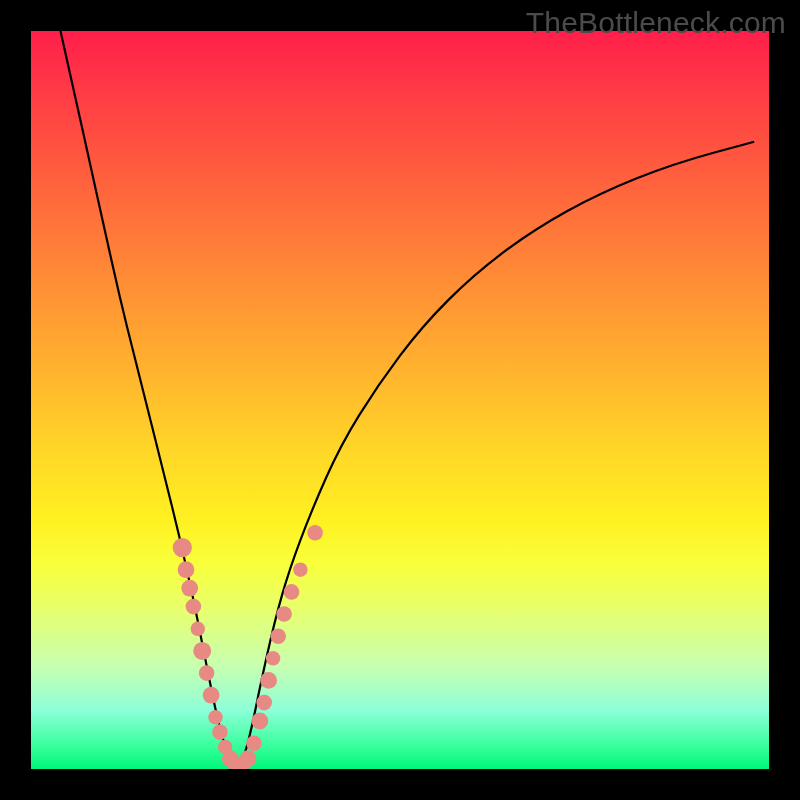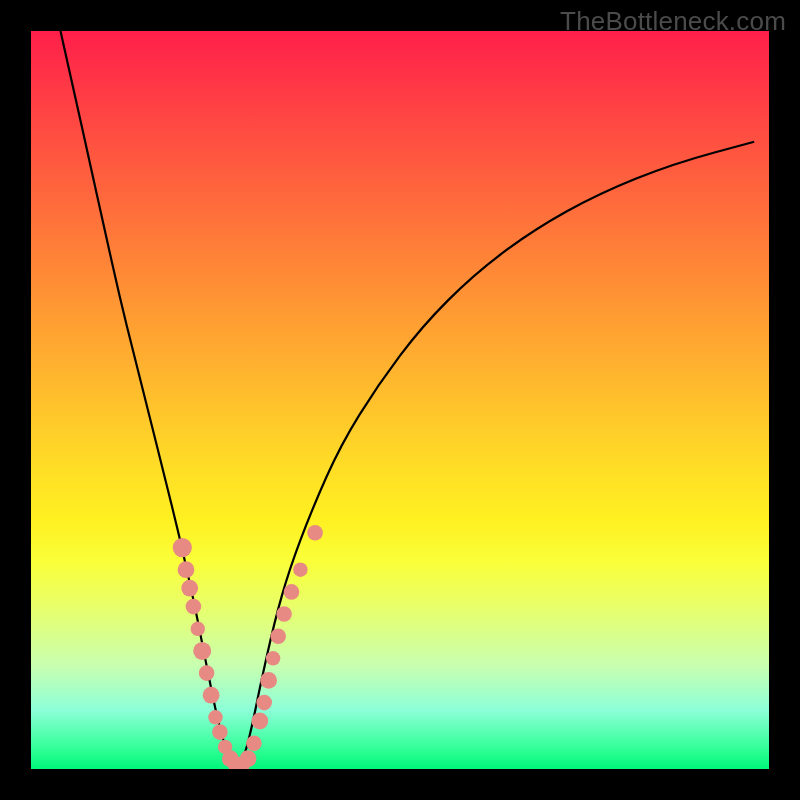--- a/index.html
+++ b/index.html
@@ -15,21 +15,21 @@
     position: relative;
     width: 800px;
     height: 800px;
     background: #000;
   }
   .watermark {
     position: absolute;
     top: 6px;
     right: 14px;
     color: #4b4b4b;
-    font-size: 26px;
+    font-size: 30px;
     font-weight: 400;
     letter-spacing: 0.2px;
     z-index: 5;
     user-select: none;
   }
   .plot-area {
     position: absolute;
     left: 31px;
     top: 31px;
     width: 738px;

